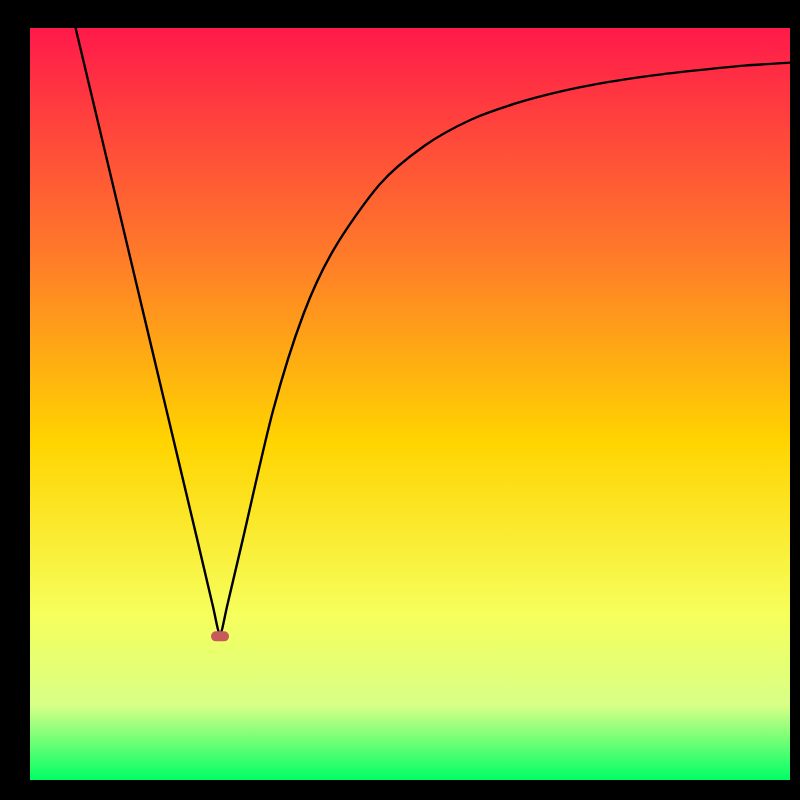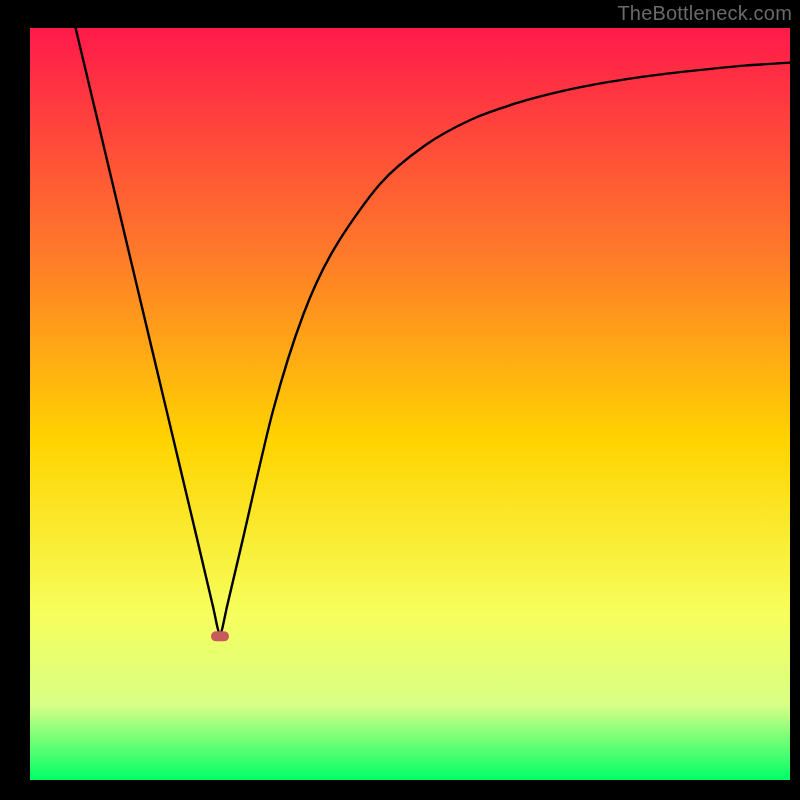--- a/index.html
+++ b/index.html
@@ -26,21 +26,20 @@
     color: #6a6a6a;
     font-size: 20px;
     font-weight: 400;
     letter-spacing: 0.2px;
   }
 </style>
 </head>
 <body>
 
 <div class="container">
-  <div class="attribution">TheBottleneck.com</div>
   <svg id="chart-svg" width="800" height="800" viewBox="0 0 800 800">
     <defs>
       <linearGradient id="bg-grad" x1="0" y1="0" x2="0" y2="1">
         <stop id="g0" offset="0%" stop-color="#ff1a4a"></stop>
         <stop id="g1" offset="30%" stop-color="#ff7a2a"></stop>
         <stop id="g2" offset="55%" stop-color="#ffd400"></stop>
         <stop id="g3" offset="78%" stop-color="#f6ff5c"></stop>
         <stop id="g4" offset="90%" stop-color="#d8ff86"></stop>
         <stop id="g5" offset="100%" stop-color="#00ff66"></stop>
       </linearGradient>

